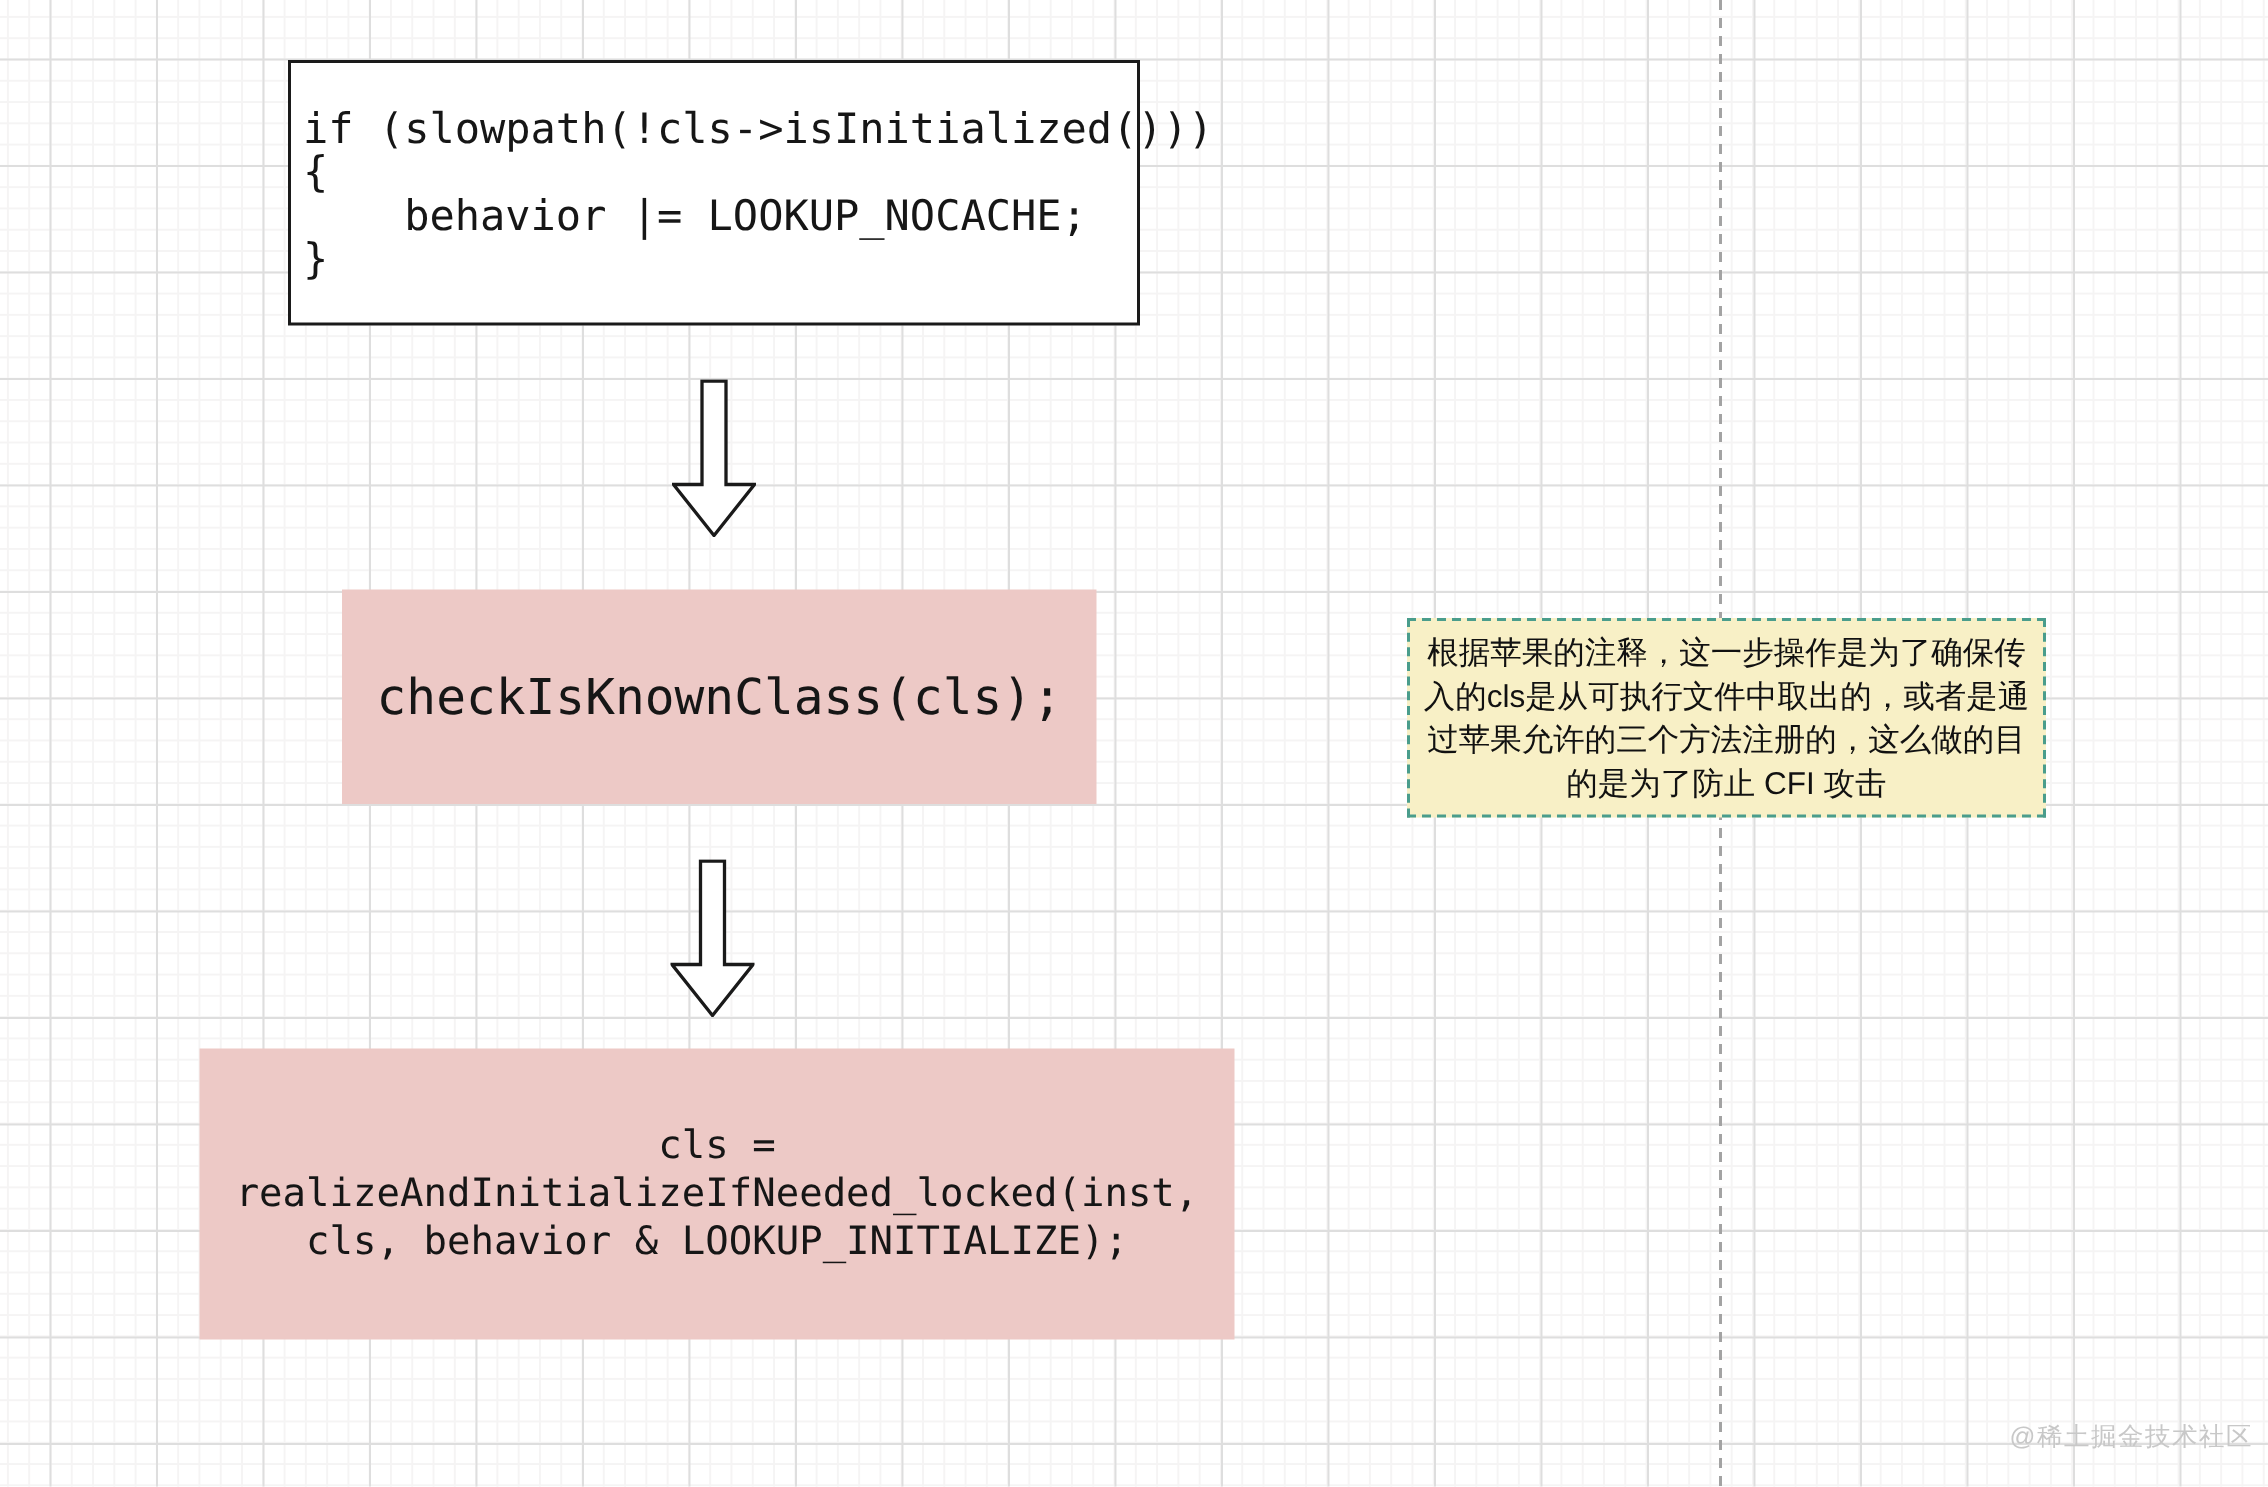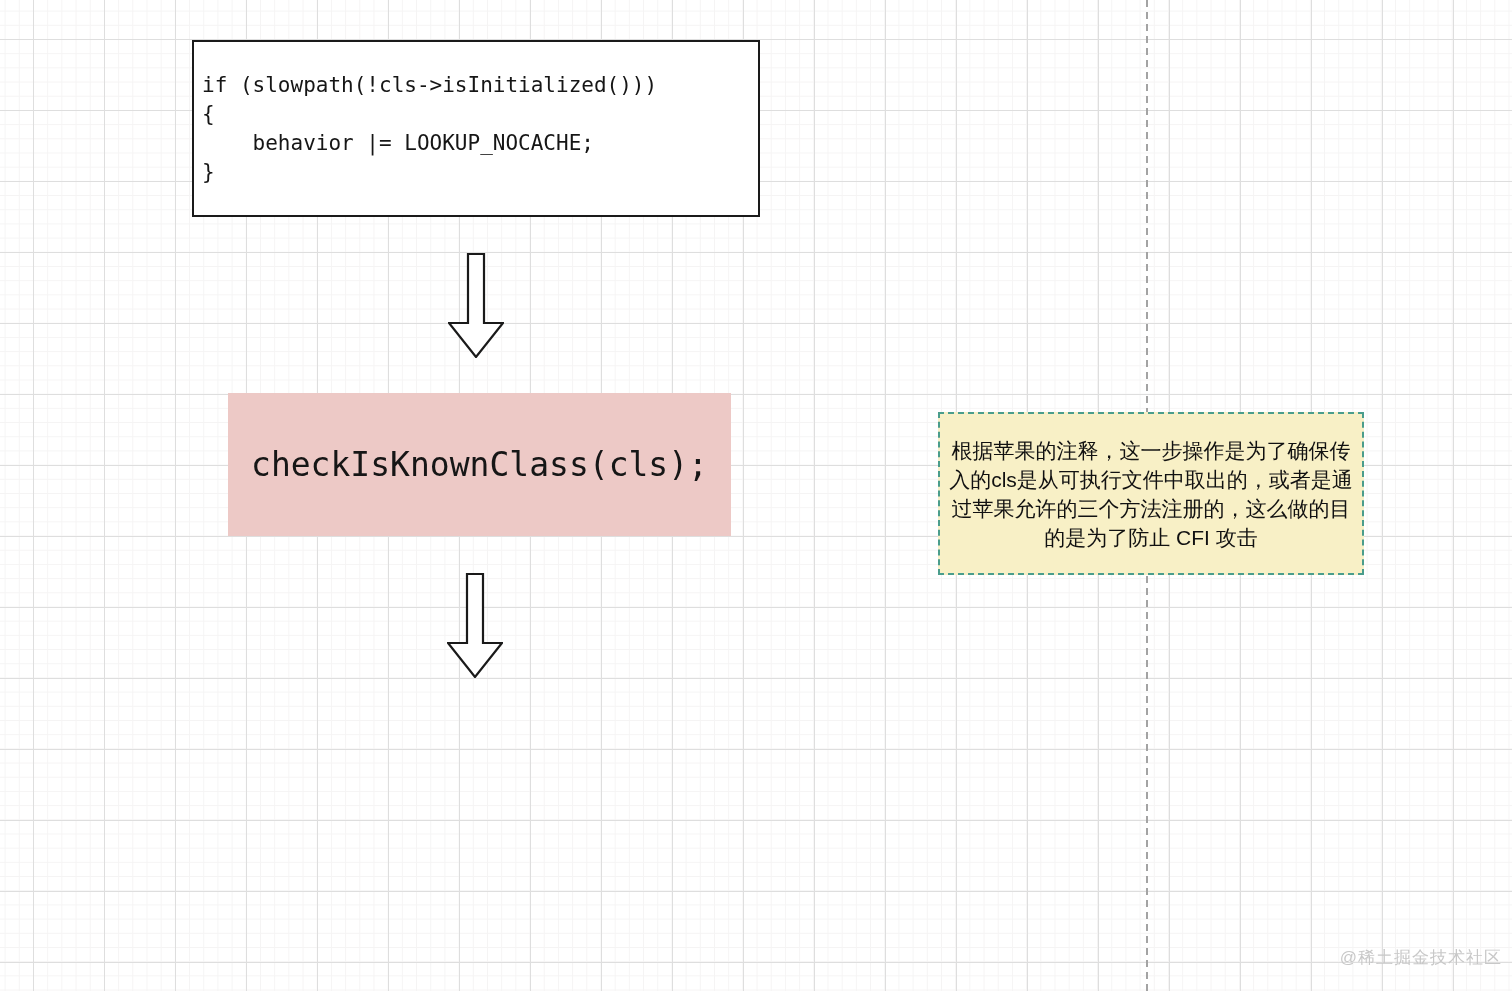--- a/index.html
+++ b/index.html
@@ -42,21 +42,21 @@
     box-sizing: border-box;
     background: #ffffff;
     border: 2px solid #1a1a1a;
     display: flex;
     align-items: center;
   }
   .code-box pre {
     margin: 0;
     padding-left: 8px;
     font-family: "DejaVu Sans Mono", "Liberation Mono", monospace;
-    font-size: 21px;
+    font-size: 28px;
     line-height: 29px;
     color: #161616;
     white-space: pre;
   }
 
   .arrow {
     position: absolute;
     width: 56px;
     height: 105px;
   }
@@ -101,21 +101,21 @@
     align-items: center;
     justify-content: center;
     text-align: center;
     font-size: 21px;
     line-height: 29px;
     font-weight: 500;
     color: #111111;
     padding: 6px 8px;
   }
   .note .note-text { white-space: pre-line; }
-  .note-1 { top: 412px; height: 163px; }
+  .note-1 { top: 412px; height: 133px; }
   .note-2 { top: 713px; height: 159px; }
 
   .watermark {
     position: absolute;
     right: 10px;
     bottom: 22px;
     font-size: 17px;
     color: #c8c8c8;
     letter-spacing: 1px;
   }
@@ -139,20 +139,25 @@
   </svg>
 
   <div class="pink-node pink-node-1">
     <span class="node-text">checkIsKnownClass(cls);</span>
   </div>
 
   <svg class="arrow arrow-2" viewBox="0 0 56 105">
     <path d="M20 1 H36 V70 H55 L28 104 L1 70 H20 Z" fill="#ffffff" stroke="#1a1a1a" stroke-width="2.2" stroke-linejoin="miter"></path>
   </svg>
 
+  <div class="pink-node pink-node-2">
+    <span class="node-text">cls =
+realizeAndInitializeIfNeeded_locked(inst,
+cls, behavior &amp; LOOKUP_INITIALIZE);</span>
+  </div>
 
   <div class="note note-1">
     <span class="note-text">根据苹果的注释，这一步操作是为了确保传
 入的cls是从可执行文件中取出的，或者是通
 过苹果允许的三个方法注册的，这么做的目
 的是为了防止 CFI 攻击</span>
   </div>
 
 
   <div class="watermark">@稀土掘金技术社区</div>

